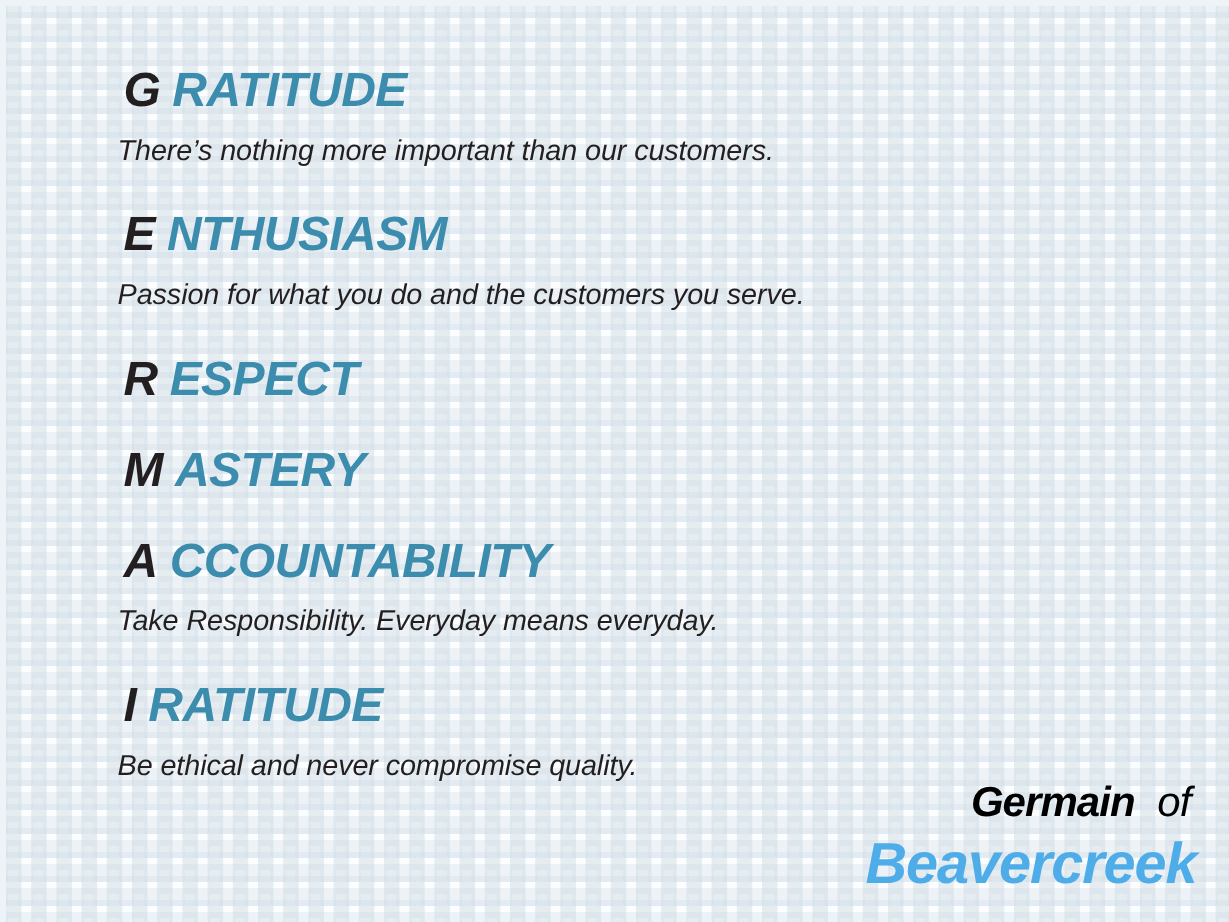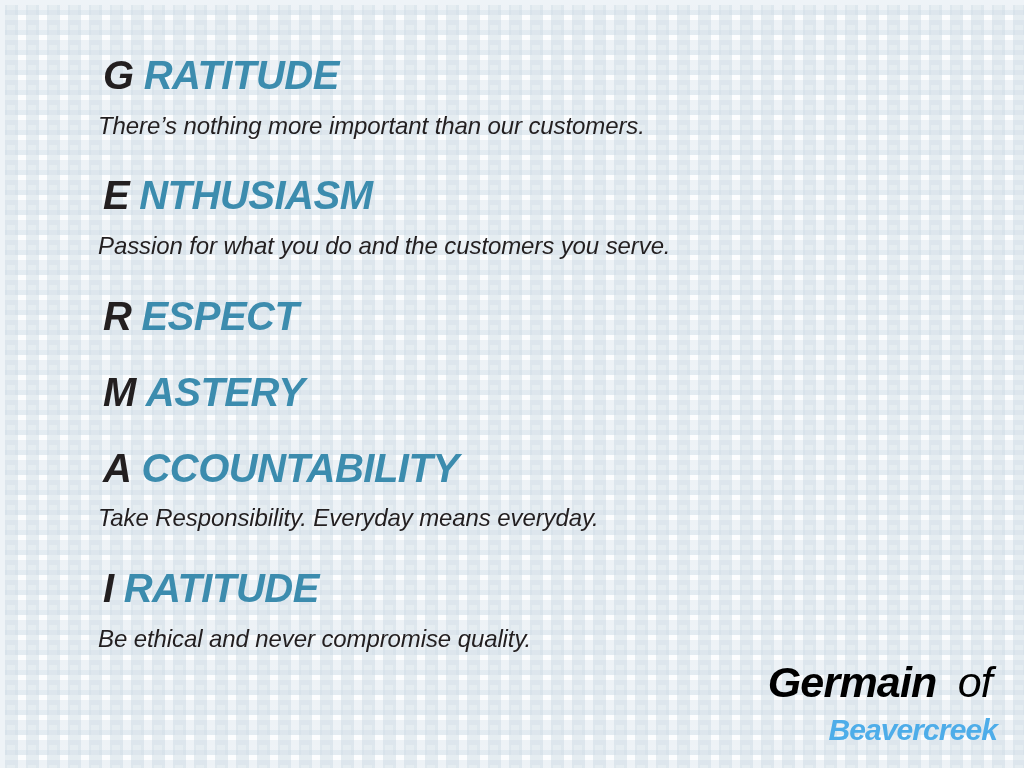--- a/index.html
+++ b/index.html
@@ -106,36 +106,36 @@
   #brand-logo {
     position: absolute;
     right: 22px;
     bottom: 18px;
     text-align: right;
     z-index: 4;
     line-height: 1.0;
   }
 
   .logo-line-1 {
-    font-size: 43px;
+    font-size: 35px;
     letter-spacing: -0.8px;
     color: #000000;
     white-space: nowrap;
   }
 
   .logo-line-1 .logo-germain {
     font-weight: bold;
   }
 
   .logo-line-1 .logo-of {
     font-weight: normal;
   }
 
   .logo-line-2 {
-    font-size: 30px;
+    font-size: 48px;
     font-weight: bold;
     letter-spacing: -0.9px;
     color: #4eade9;
     white-space: nowrap;
     margin-top: 1px;
   }
 </style>
 </head>
 <body>
 

